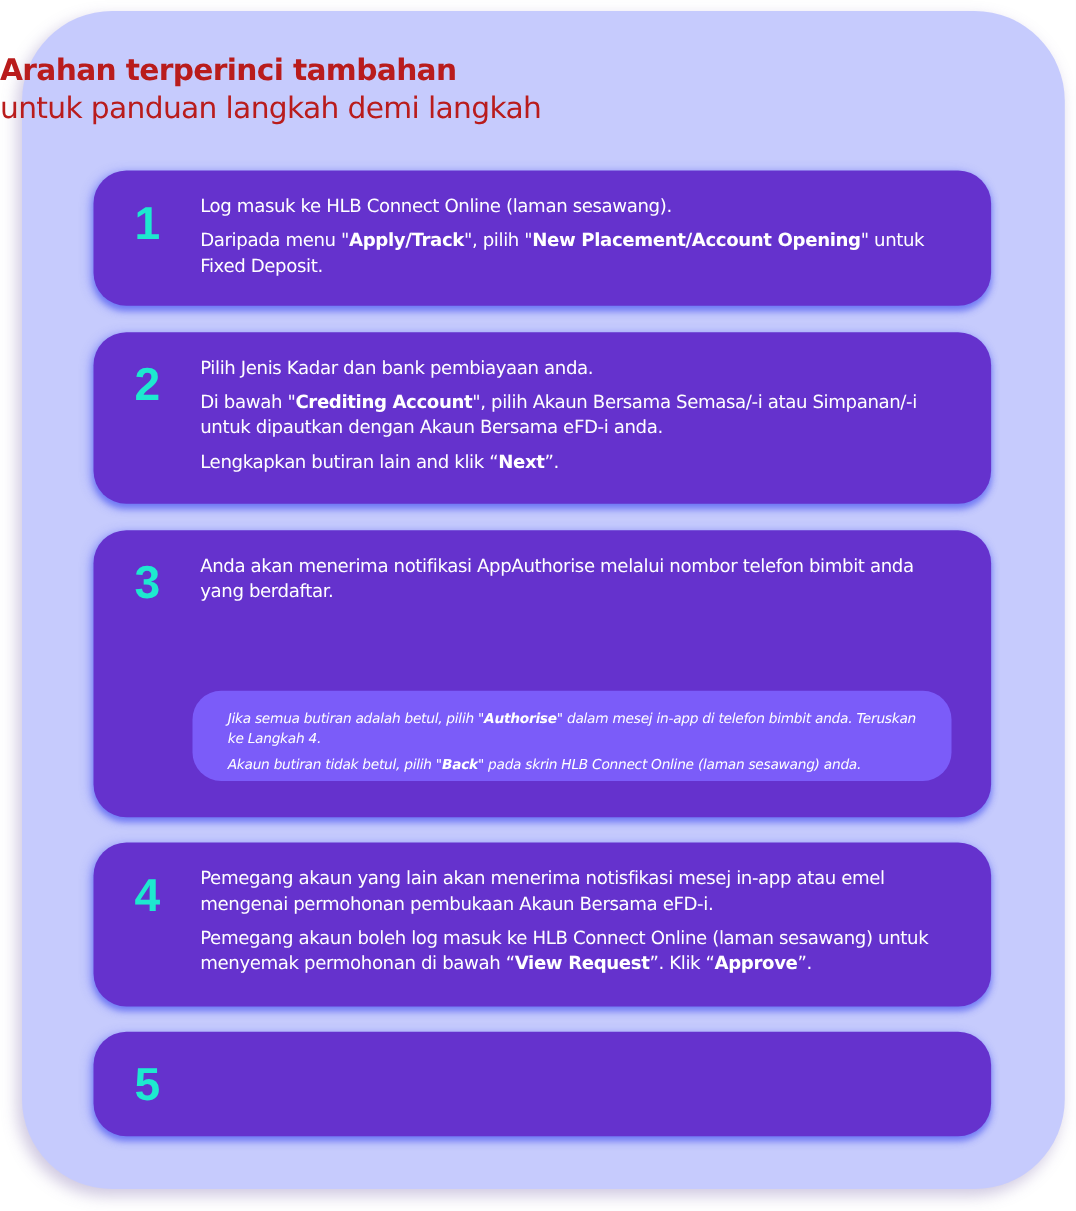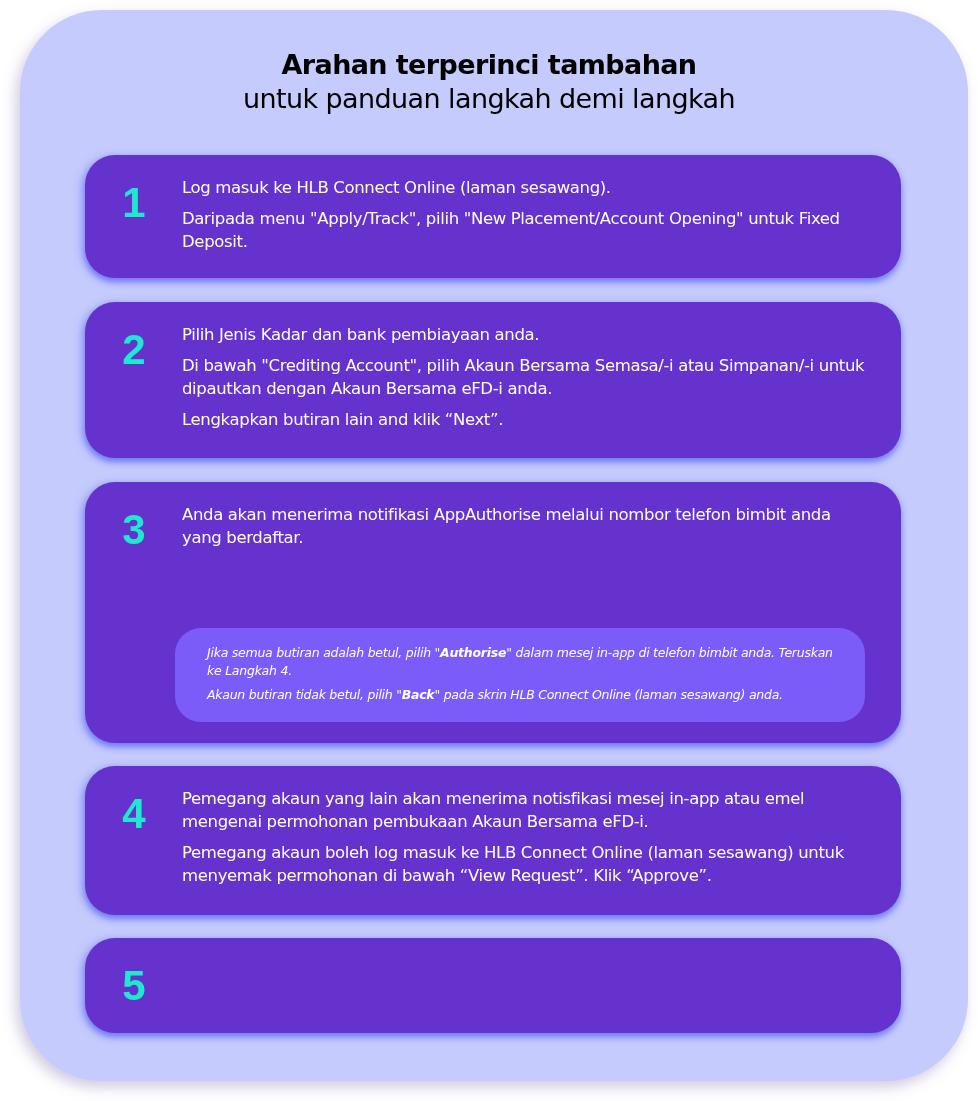--- a/index.html
+++ b/index.html
@@ -22,22 +22,21 @@
       height: 1071px;
       background: #c6cbfd;
       border-radius: 82px;
       box-shadow: -4px 6px 14px rgba(120, 100, 170, 0.35);
     }
     .header {
       position: absolute;
       left: 0;
       top: 48px;
       width: 978px;
-      text-align: center;
-      color: #000000;
+      color: #b91c1c;
     }
     .header .title {
       font-size: 27px;
       font-weight: bold;
       letter-spacing: -0.6px;
       line-height: 34px;
     }
     .header .subtitle {
       font-size: 27px;
       font-weight: normal;
@@ -71,28 +70,28 @@
       top: 21px;
       right: 30px;
       font-size: 16.5px;
       line-height: 23px;
       letter-spacing: -0.35px;
     }
     .card .body p {
       margin: 0 0 8px 0;
     }
     .card .body b {
-      font-weight: normal;
+      font-weight: bold;
     }
     .note {
       position: absolute;
       left: 90px;
       top: 146px;
       width: 690px;
-      height: 94px;
+      height: 82px;
       background: #7b5cf9;
       border-radius: 26px;
     }
     .note .note-body {
       position: absolute;
       left: 32px;
       top: 16px;
       right: 20px;
       font-size: 12.5px;
       font-style: italic;

